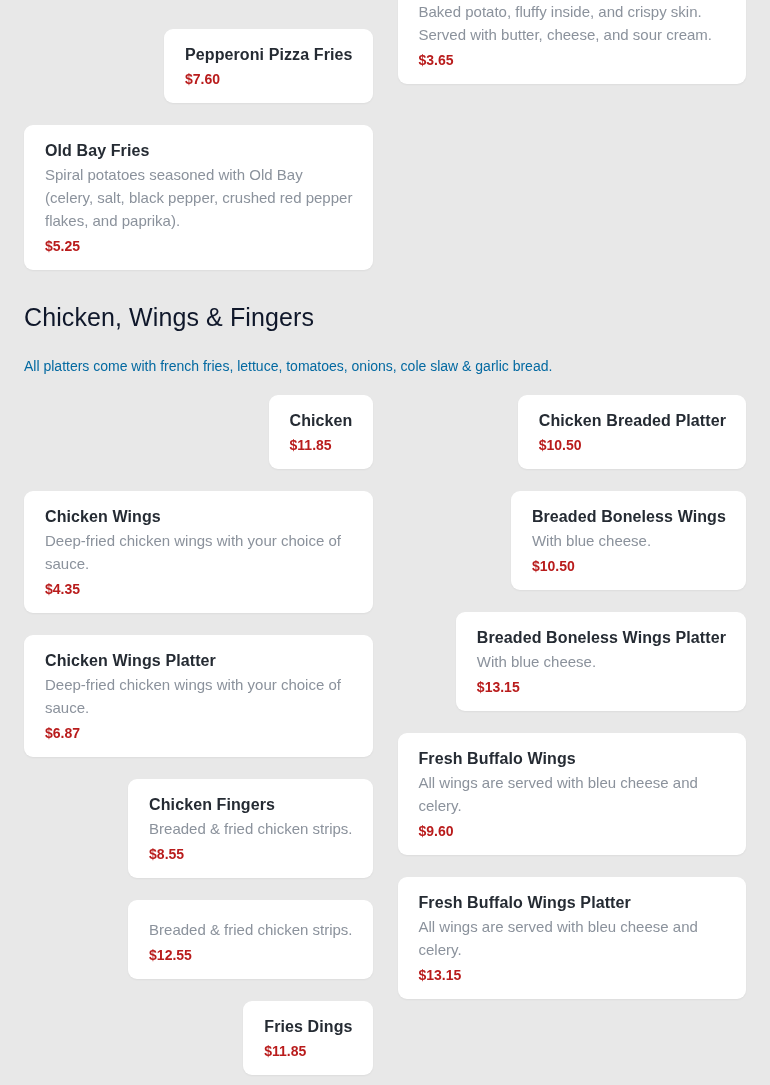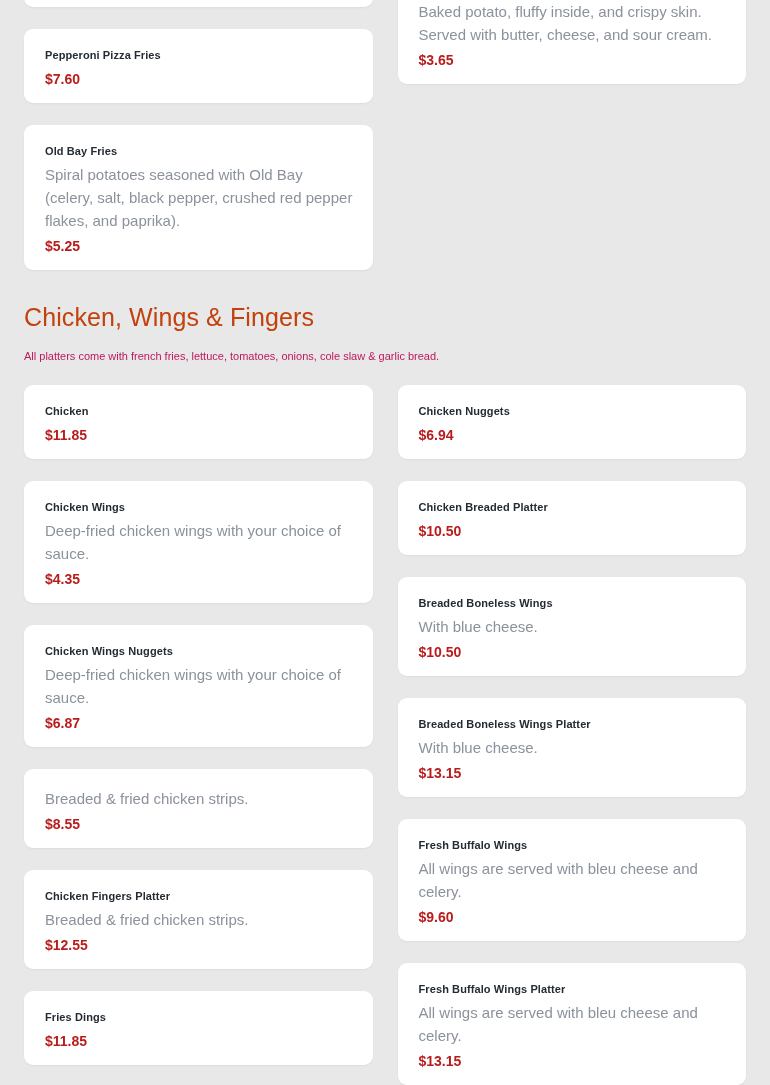--- a/index.html
+++ b/index.html
@@ -4,47 +4,47 @@
 <style>
   * { box-sizing: border-box; margin: 0; padding: 0; }
   html, body {
     width: 770px; height: 1085px;
     background: #e8e8e8;
     font-family: "Liberation Sans", "DejaVu Sans", sans-serif;
     overflow: hidden;
   }
   .page { width: 770px; padding: 0 24px; }
   .cols { display: flex; gap: 25px; }
-  .col { flex: 1 1 0; min-width: 0; display: flex; flex-direction: column; gap: 22px; }
+  .col { flex: 1 1 0; min-width: 0; display: flex; flex-direction: column; gap: 22px; align-items: flex-end; }
   .card {
     background: #ffffff;
     border-radius: 9px;
     padding: 16px 20px 14px 21px;
     box-shadow: 0 1px 2px rgba(0,0,0,0.05);
   }
   .card-title {
-    font-size: 11px; font-weight: 700; color: #252b33;
+    font-size: 16px; font-weight: 700; color: #252b33;
     line-height: 20px; letter-spacing: 0.1px;
   }
   .card-desc {
     font-size: 15px; color: #8b929c; line-height: 23px; margin-top: 2px;
   }
   .card-price {
     font-size: 14px; font-weight: 700; color: #b91c1c;
     line-height: 19px; margin-top: 5px;
   }
   .partial-card-left { height: 45px; margin-top: -38px; padding: 0; }
   .partial-card-right { margin-top: -18px; }
   .section-title {
-    font-size: 25px; font-weight: 500; color: #c2410c;
+    font-size: 25px; font-weight: 500; color: #0f172a;
     letter-spacing: 0.1px; margin: 33px 0 0;
   }
   .section-sub {
-    font-size: 11px; color: #be185d; line-height: 20px;
-    margin: 14px 0 19px;
+    font-size: 14px; color: #0369a1; line-height: 20px;
+    margin: 24px 0 19px;
   }
 </style>
 </head>
 <body>
 
 <div class="page">
 
   <div class="cols">
     <div class="col">
       <div class="card partial-card-left"></div>
@@ -77,48 +77,44 @@
         <div class="card-price">$11.85</div>
       </div>
 
       <div class="card">
         <div class="card-title">Chicken Wings</div>
         <div class="card-desc">Deep-fried chicken wings with your choice of sauce.</div>
         <div class="card-price">$4.35</div>
       </div>
 
       <div class="card">
-        <div class="card-title">Chicken Wings Nuggets</div>
+        <div class="card-title">Chicken Wings Platter</div>
         <div class="card-desc">Deep-fried chicken wings with your choice of sauce.</div>
         <div class="card-price">$6.87</div>
       </div>
 
       <div class="card">
+        <div class="card-title">Chicken Fingers</div>
         <div class="card-desc">Breaded &amp; fried chicken strips.</div>
         <div class="card-price">$8.55</div>
       </div>
 
       <div class="card">
-        <div class="card-title">Chicken Fingers Platter</div>
         <div class="card-desc">Breaded &amp; fried chicken strips.</div>
         <div class="card-price">$12.55</div>
       </div>
 
       <div class="card">
         <div class="card-title">Fries Dings</div>
         <div class="card-price">$11.85</div>
       </div>
 
     </div>
     <div class="col">
 
-      <div class="card">
-        <div class="card-title">Chicken Nuggets</div>
-        <div class="card-price">$6.94</div>
-      </div>
 
       <div class="card">
         <div class="card-title">Chicken Breaded Platter</div>
         <div class="card-price">$10.50</div>
       </div>
 
       <div class="card">
         <div class="card-title">Breaded Boneless Wings</div>
         <div class="card-desc">With blue cheese.</div>
         <div class="card-price">$10.50</div>

